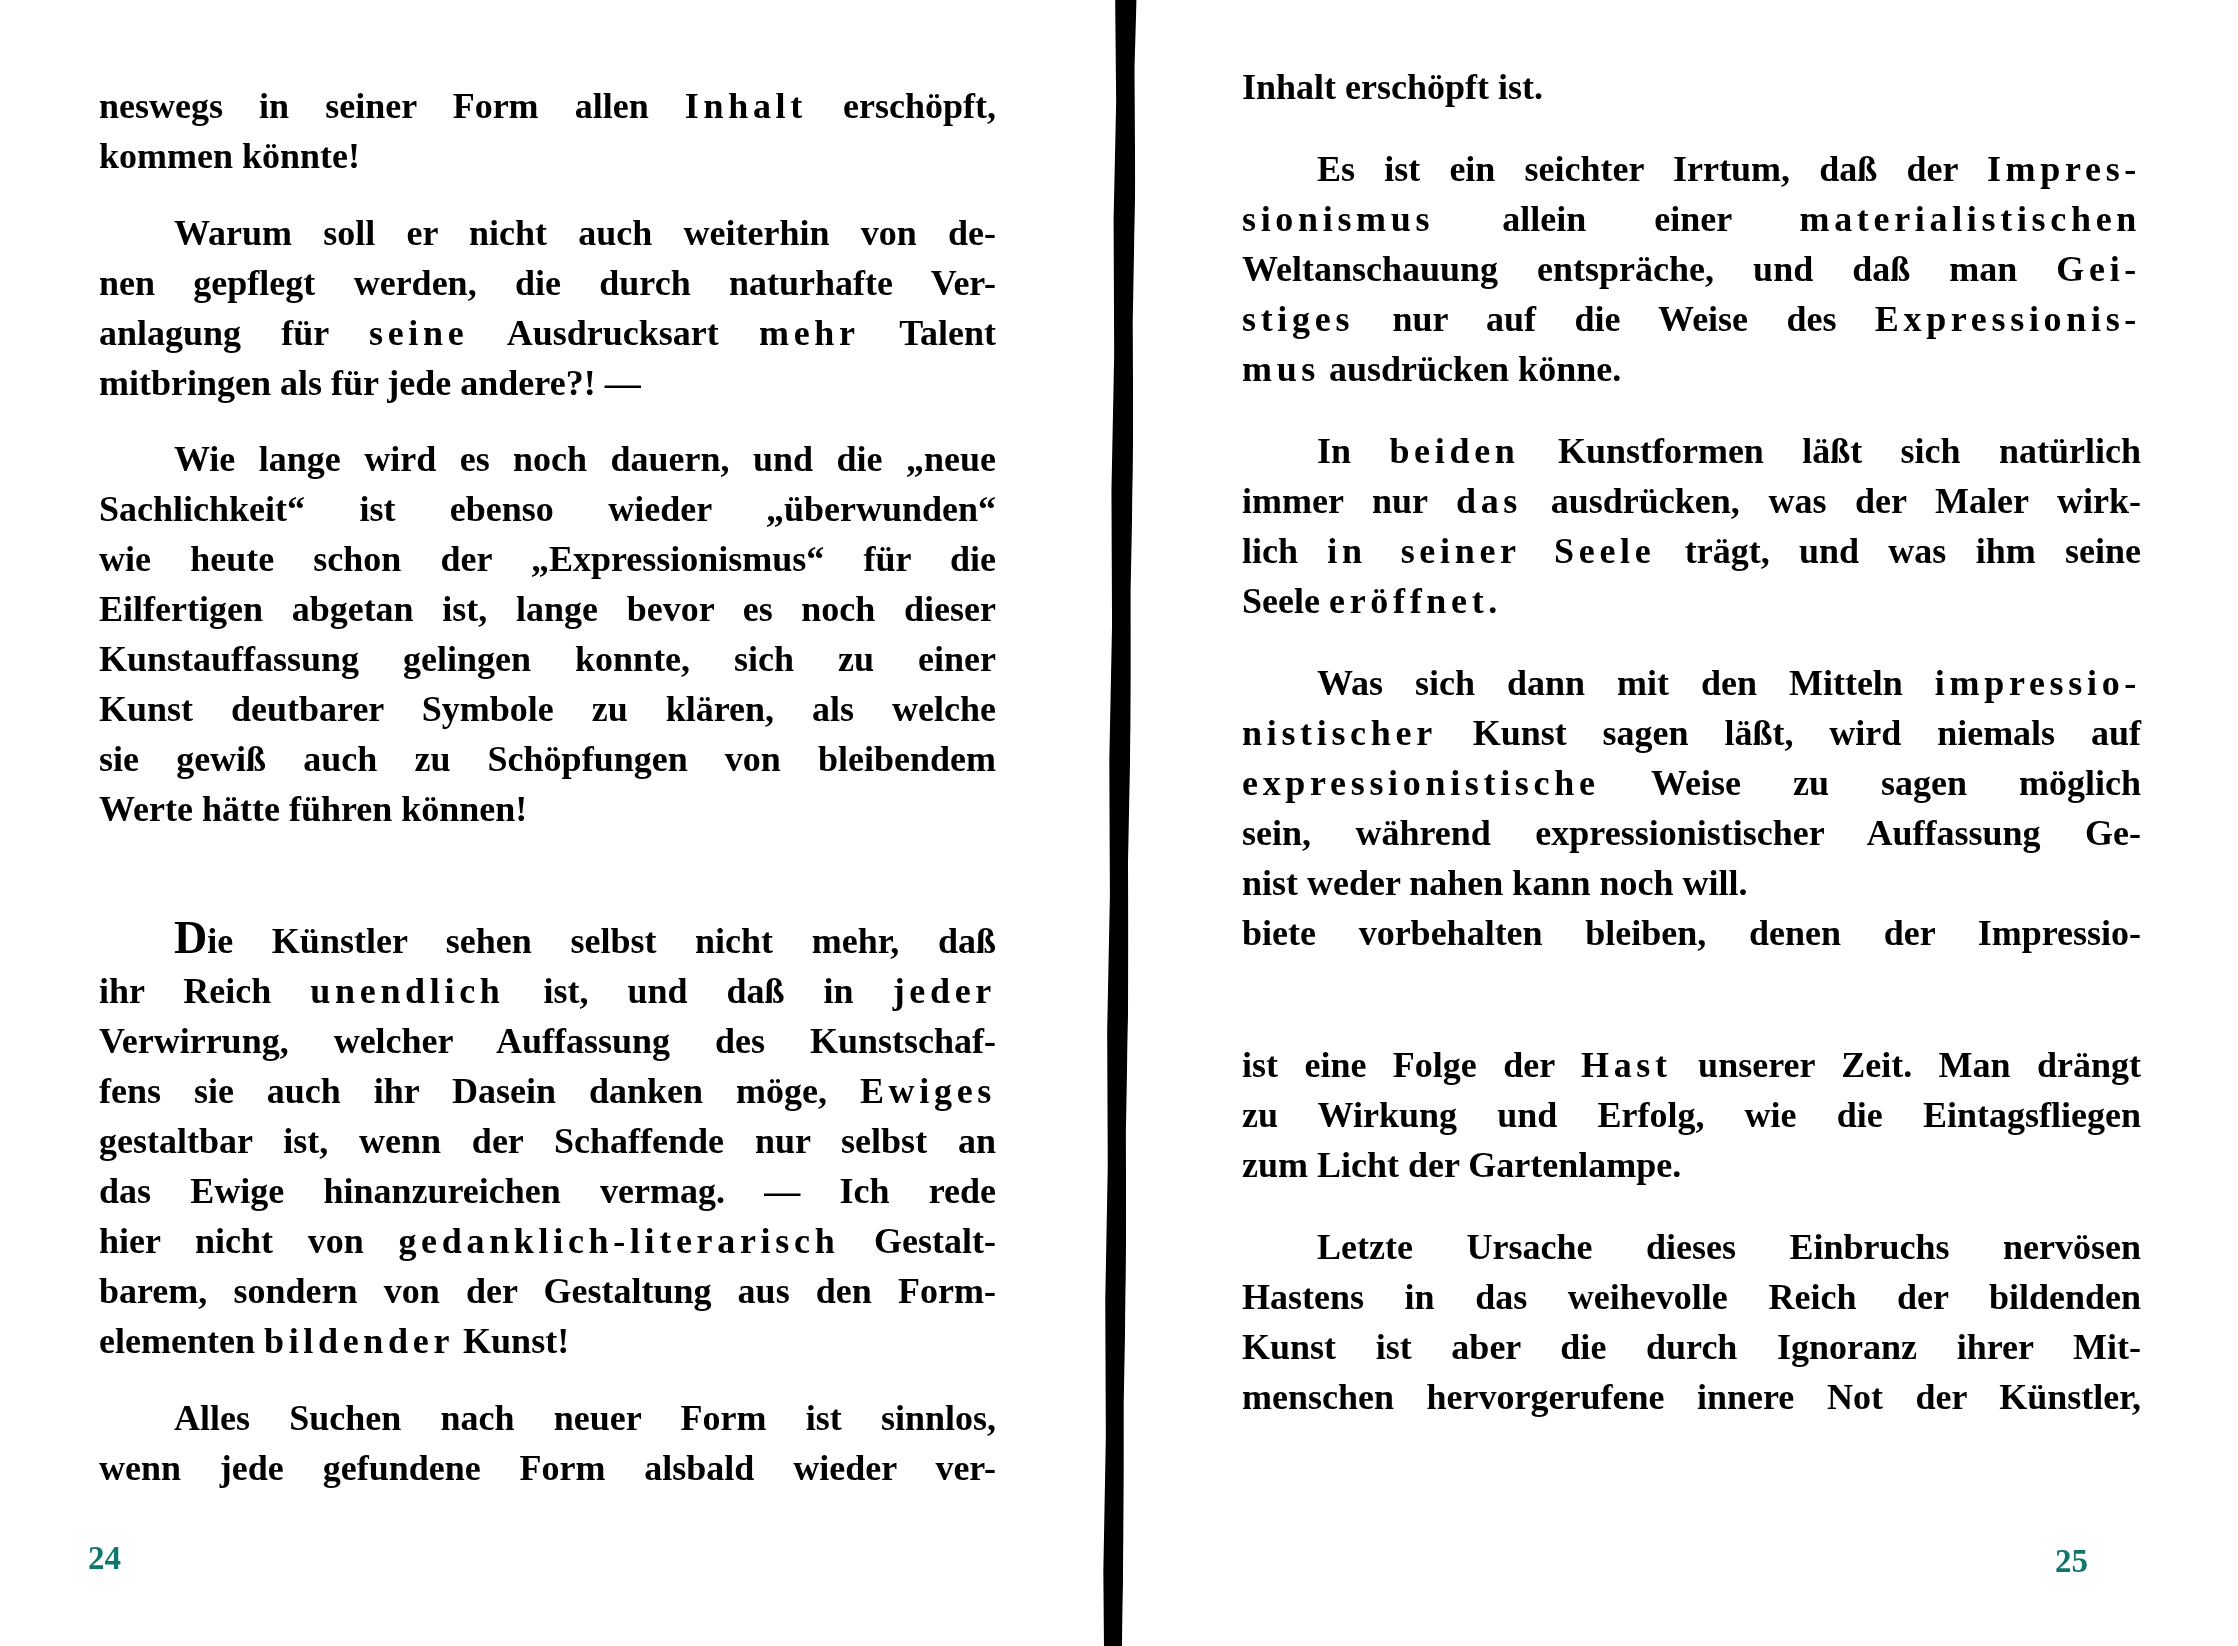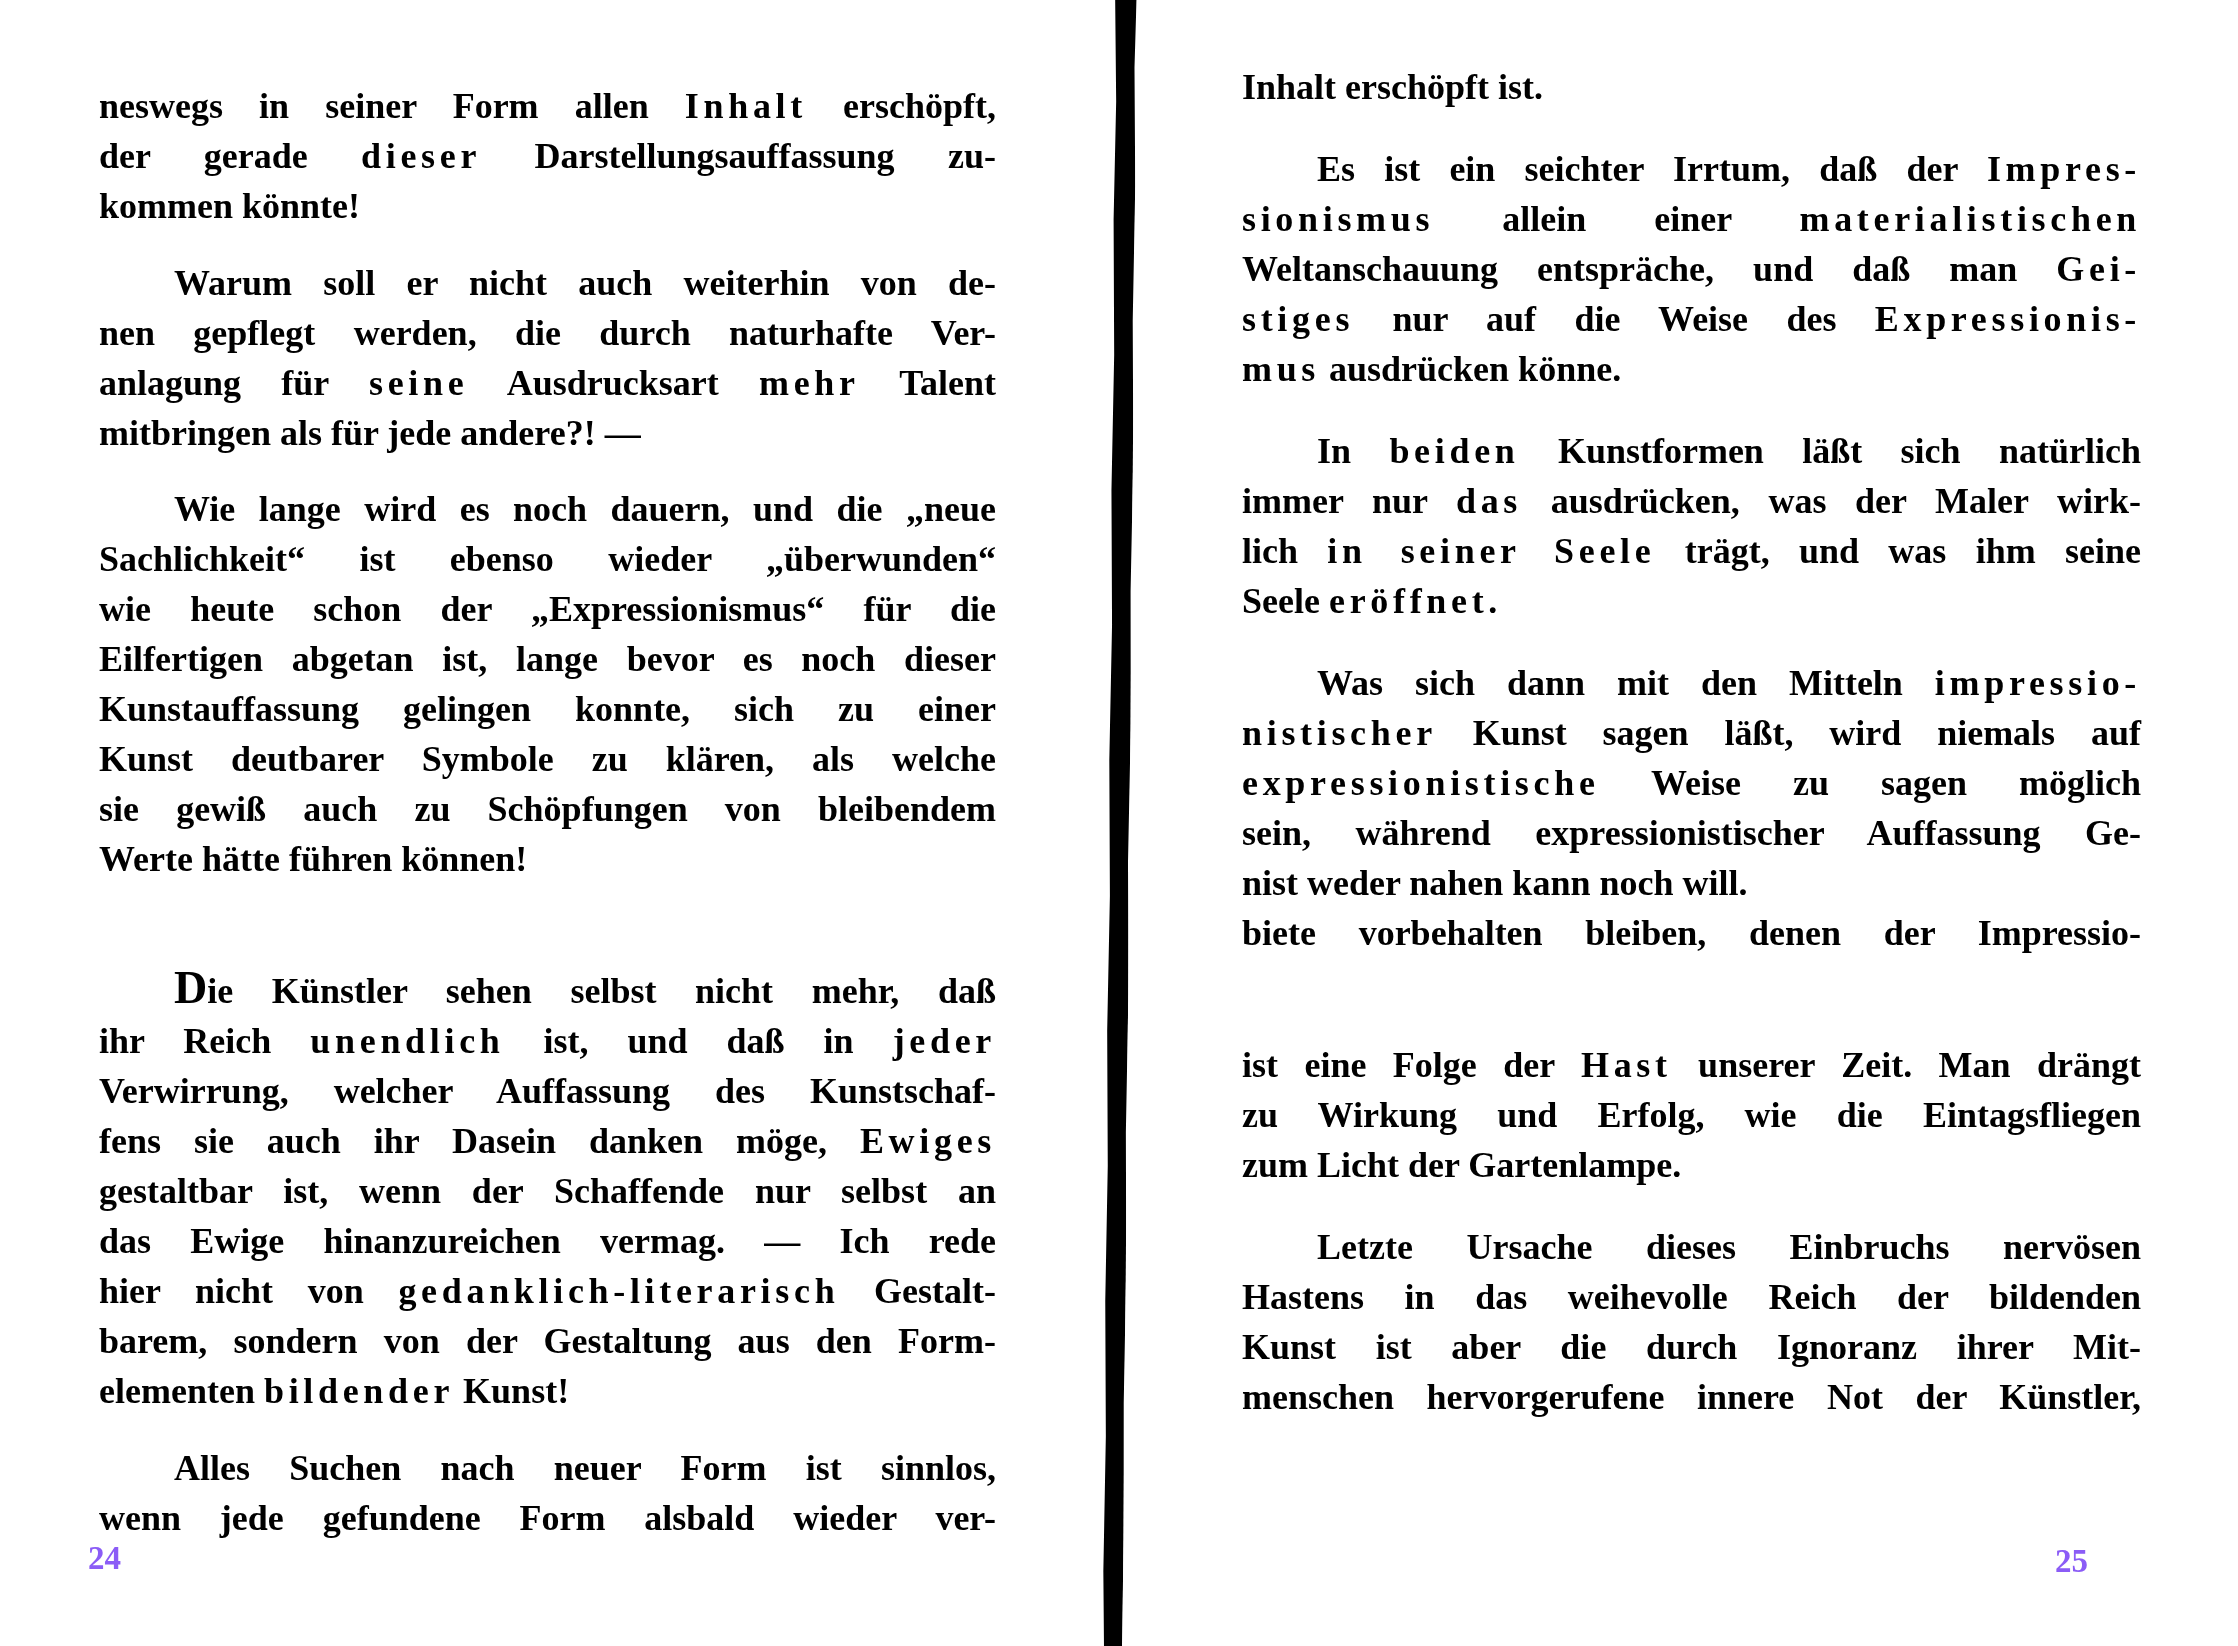--- a/index.html
+++ b/index.html
@@ -26,21 +26,21 @@
   .para.section { margin-top:82px !important; }
   .line { text-align:justify; text-align-last:justify; white-space:normal; }
   .line.last { text-align-last:left; }
   .line.indent { text-indent:75px; }
   .sp { letter-spacing:0.13em; }
   .initial { font-size:1.28em; line-height:0; }
   .pagenum {
     position:absolute;
     font-size:33px; font-weight:700;
     font-family:"Liberation Serif","DejaVu Serif",serif;
-    color:#8b5cf6;
+    color:#0f766e;
   }
   .pagenum-left  { left:88px; top:1540px; }
   .pagenum-right { left:2055px; top:1543px; width:89px; text-align:left; }
   .gutter {
     position:absolute;
     left:1115px; top:-17px;
     width:22px; height:1690px;
     background:#000000;
     transform:rotate(0.5deg);
     transform-origin:50% 0;
@@ -50,21 +50,20 @@
       6% 62%, 13% 54%, 5% 46%, 12% 38%, 4% 30%, 11% 22%, 3% 14%, 10% 7%);
   }
 </style>
 </head>
 <body>
 
 <div class="spread">
   <div class="page left" id="left-page-body">
       <div class="para first">
         <div class="line"><span>neswegs in seiner Form allen </span><span class="sp">Inhalt</span><span> erschöpft,</span></div>
-        <div class="line"><span>der gerade </span><span class="sp">dieser</span><span> Darstellungsauffassung zu-</span></div>
         <div class="line last"><span>kommen könnte!</span></div>
       </div>
       <div class="para">
         <div class="line indent"><span>Warum soll er nicht auch weiterhin von de-</span></div>
         <div class="line"><span>nen gepflegt werden, die durch naturhafte Ver-</span></div>
         <div class="line"><span>anlagung für </span><span class="sp">seine</span><span> Ausdrucksart </span><span class="sp">mehr</span><span> Talent</span></div>
         <div class="line last"><span>mitbringen als für jede andere?! —</span></div>
       </div>
       <div class="para">
         <div class="line indent"><span>Wie lange wird es noch dauern, und die „neue</span></div>

